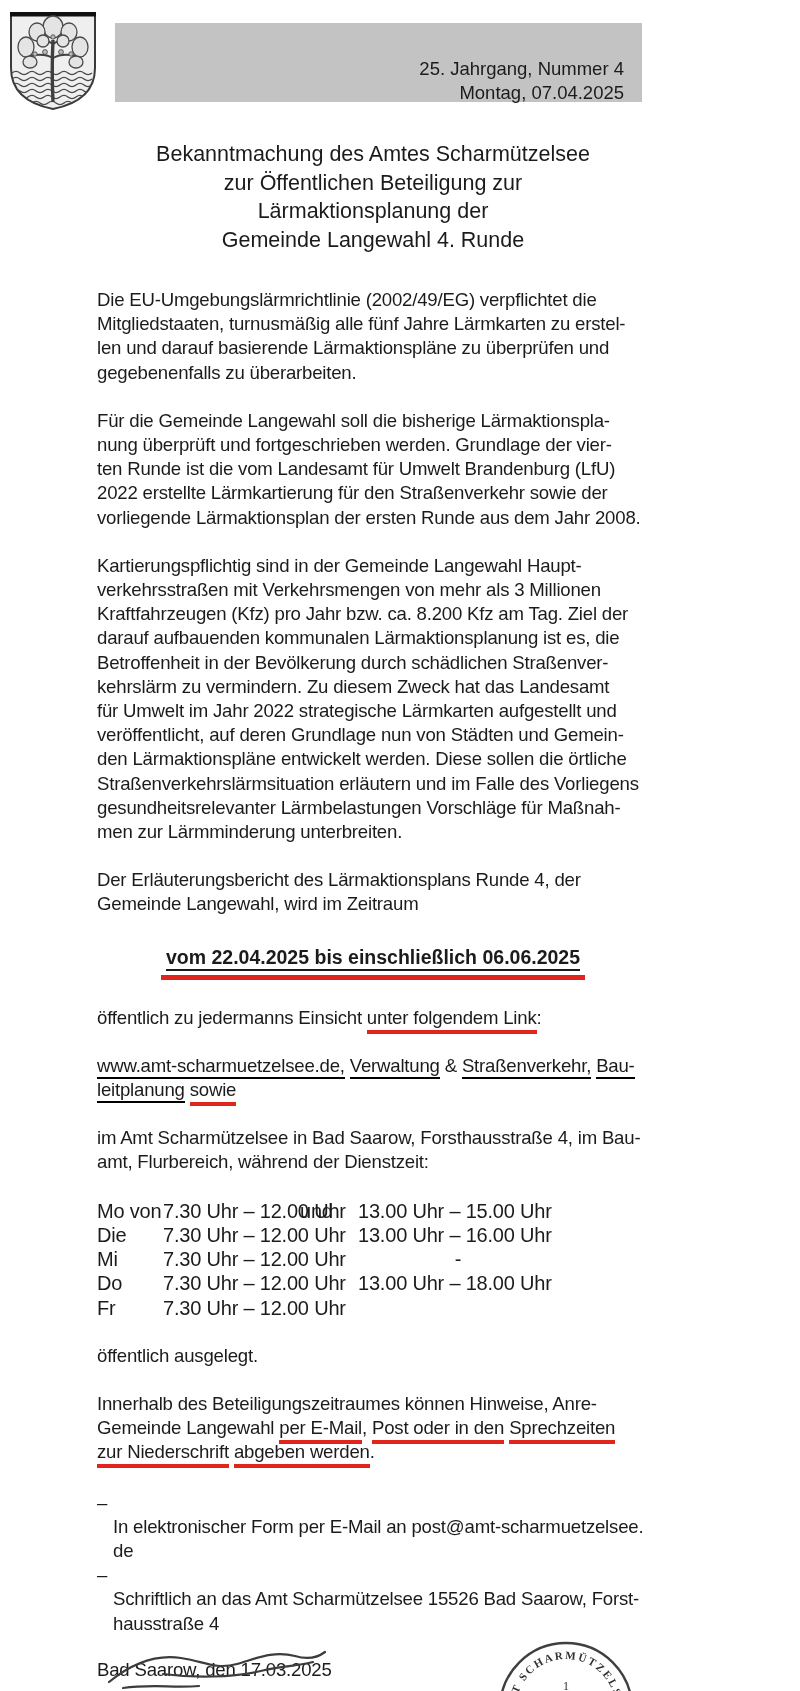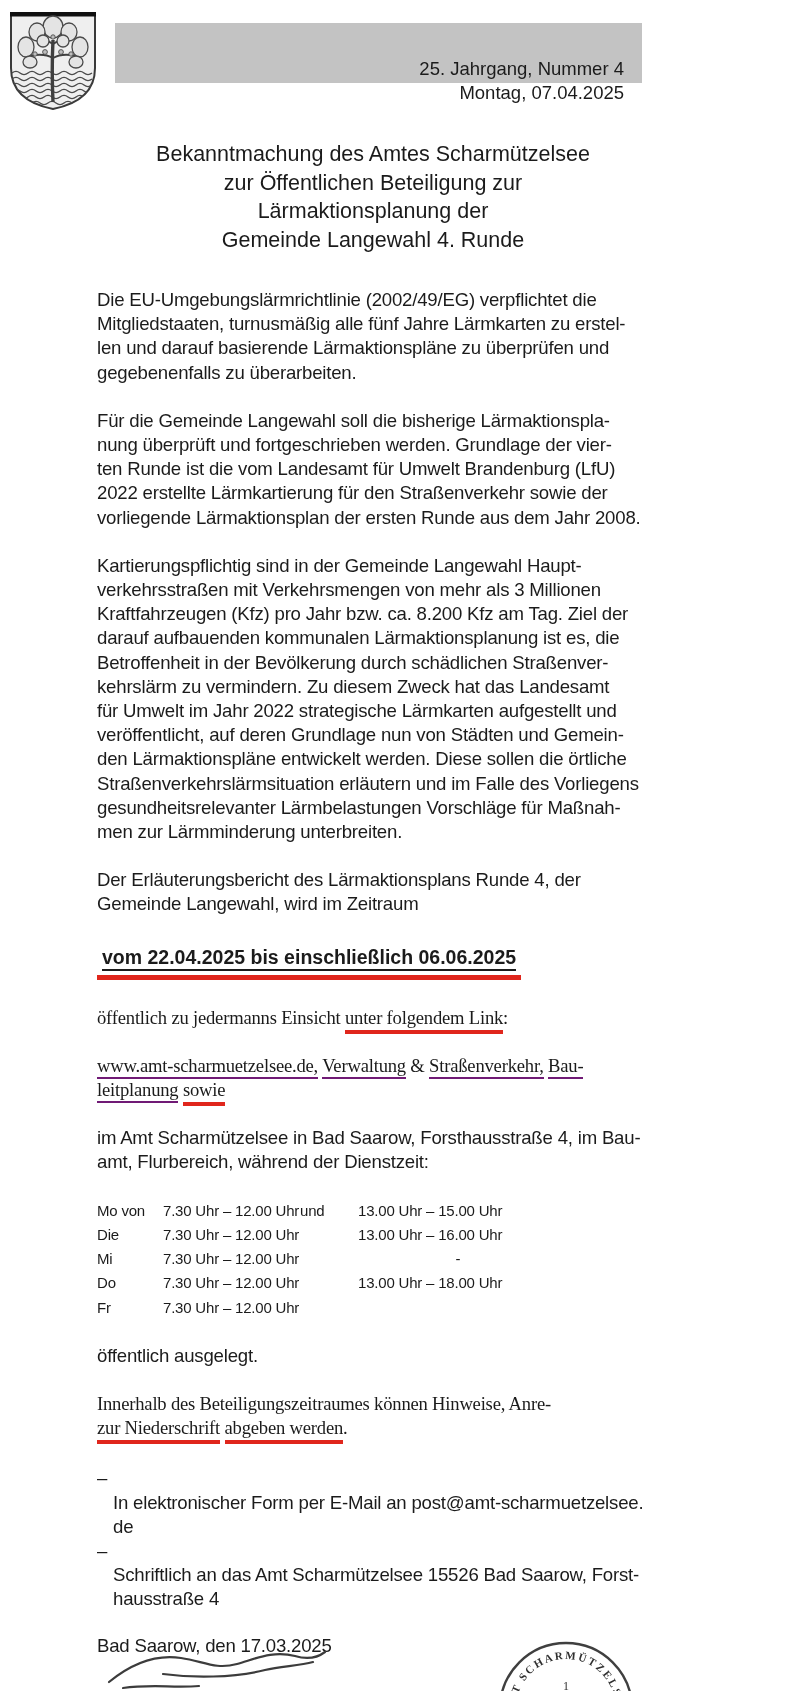--- a/index.html
+++ b/index.html
@@ -2,45 +2,45 @@
 <html lang="de"><head>
 <meta charset="utf-8">
 <style>
   html,body{margin:0;padding:0;background:#ffffff;}
   .page{
     position:relative;width:800px;height:1691px;background:#ffffff;overflow:hidden;
     font-family:"Liberation Sans","DejaVu Sans",sans-serif;color:#1b1b1b;
   }
   .coat{position:absolute;left:8px;top:10px;width:90px;height:102px;}
   .issue-bar{
-    position:absolute;left:115px;top:23px;width:527px;height:60px;background:#c3c3c3;
+    position:absolute;left:115px;top:23px;width:527px;height:79px;background:#c3c3c3;
     box-sizing:border-box;text-align:right;padding:9px 18px 0 0;
     font-size:18.5px;line-height:24.5px;white-space:pre-line;color:#1b1b1b;
   }
   .content{position:absolute;left:97px;top:140px;width:552px;}
   .title{
     font-weight:normal;font-size:21.5px;line-height:28.5px;text-align:center;
     white-space:pre-line;margin:0 0 34px 0;
   }
   .para{
     font-size:18.6px;line-height:24.2px;letter-spacing:-0.2px;
     margin:0 0 24px 0;white-space:pre;
   }
   .rich{font-size:18.6px;line-height:24.2px;letter-spacing:-0.2px;margin:0 0 24px 0;}
-  .rline{white-space:pre;font-family:Liberation Serif, serif;}
-  .u-thin{border-bottom:2px solid #701a75;padding-bottom:1px;}
+  .rline{white-space:pre;}
+  .u-thin{border-bottom:2px solid #000000;padding-bottom:1px;}
   .u-thick{border-bottom:4px solid #e0261c;padding-bottom:2px;}
   .period{
-    text-align:left;font-weight:bold;font-size:19.5px;line-height:25px;
+    text-align:center;font-weight:bold;font-size:19.5px;line-height:25px;
     margin:28px 0 26px 0;
     text-decoration:underline;
   }
   .period .red-u{display:inline-block;border-bottom:5px solid #e0261c;padding:0 5px 5px 5px;}
   .period .black-u{border-bottom:2px solid #1b1b1b;padding-bottom:1px;}
-  .schedule{margin:0 0 24px 0;font-size:15px;line-height:24.2px;letter-spacing:-0.2px;}
+  .schedule{margin:0 0 24px 0;font-size:20px;line-height:24.2px;letter-spacing:-0.2px;}
   .s-row{display:grid;grid-template-columns:66px 137px 58px 200px;}
   .s-cell{white-space:pre;}
   .s-dash{text-align:center;}
   .bullets{margin:2px 0 22px 0;}
   .bullet{
     position:relative;padding-left:16px;font-size:18.6px;line-height:24.2px;
     letter-spacing:-0.2px;white-space:pre-line;margin:0;
   }
   .bullet .dash{position:absolute;left:0;top:0;}
   .place-date{font-size:18.6px;line-height:24.2px;letter-spacing:-0.2px;margin-top:22px;}
@@ -177,20 +177,21 @@
           <span class="s-cell s-am">7.30 Uhr – 12.00 Uhr</span>
           <span class="s-cell s-conj"></span>
           <span class="s-cell s-pm"></span>
         </div>
       </div>
 
     <p class="para">öffentlich ausgelegt.</p>
 
     <div class="rich" style="margin-bottom:26px;">
         <div class="rline"><span>Innerhalb des Beteiligungszeitraumes können Hinweise, Anre-</span></div>
+        <div class="rline"><span>Gemeinde Langewahl </span><span class="u-thick">per E-Mail</span><span>, </span><span class="u-thick">Post oder in den</span><span> </span><span class="u-thick">Sprechzeiten</span></div>
         <div class="rline"><span class="u-thick">zur Niederschrift</span><span> </span><span class="u-thick">abgeben werden</span><span>.</span></div>
       </div>
 
     <div class="bullets">
       <p class="bullet">
         <span class="dash">–</span><span>In elektronischer Form per E-Mail an post@amt-scharmuetzelsee.
 de</span>
       </p>
       <p class="bullet">
         <span class="dash">–</span><span>Schriftlich an das Amt Scharmützelsee 15526 Bad Saarow, Forst-

